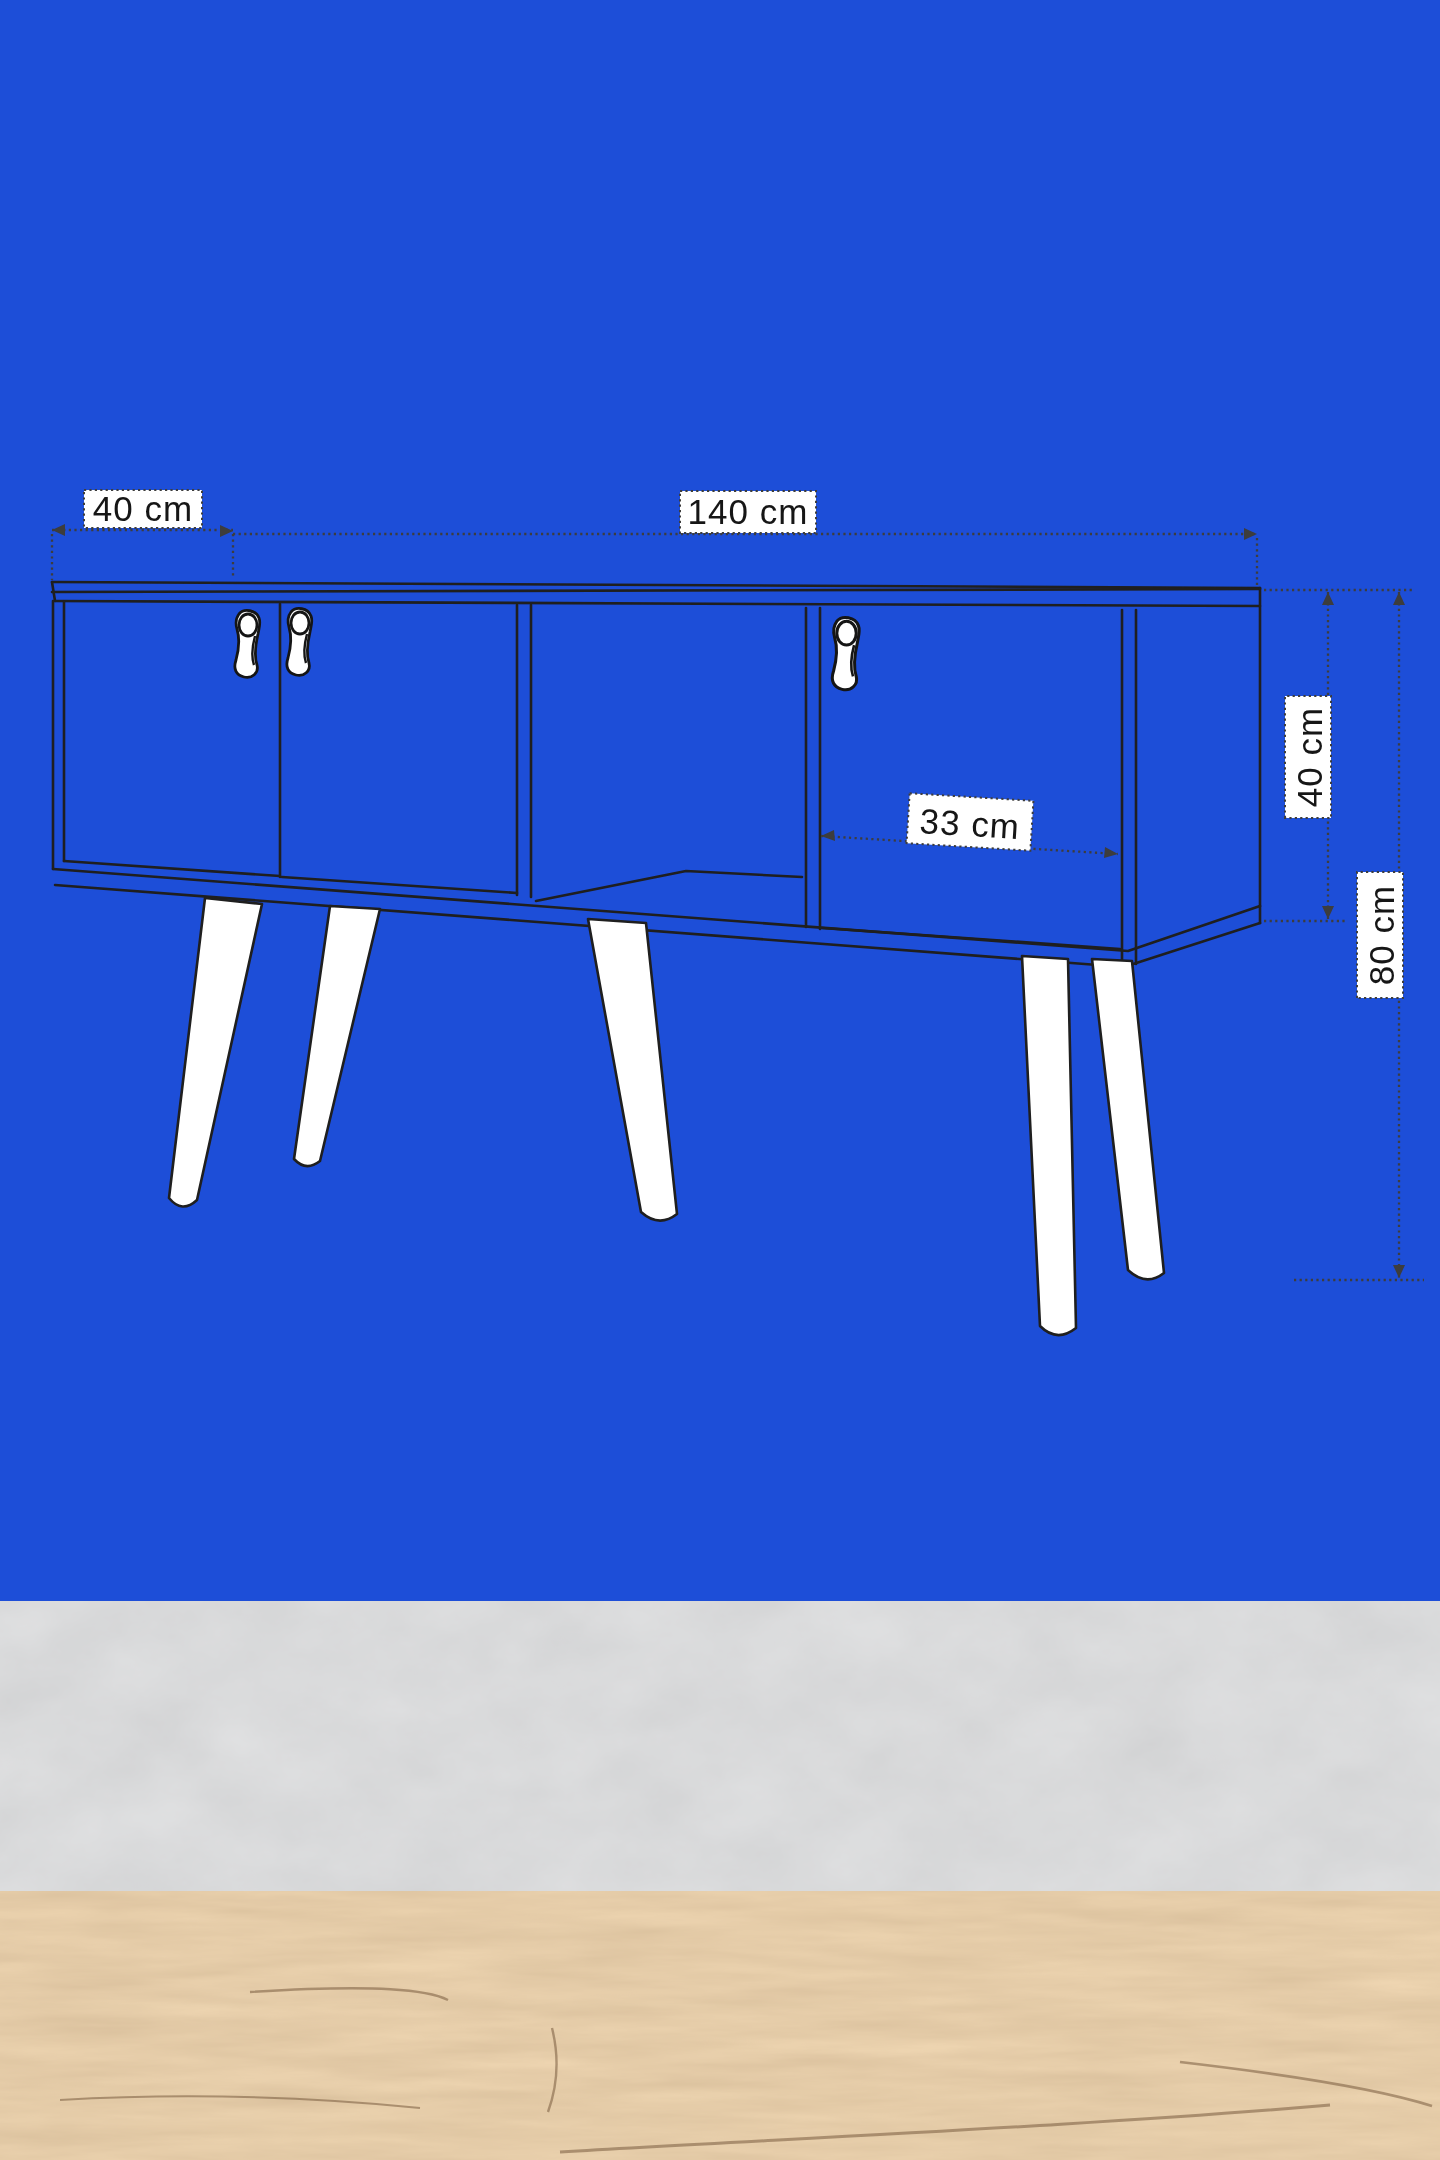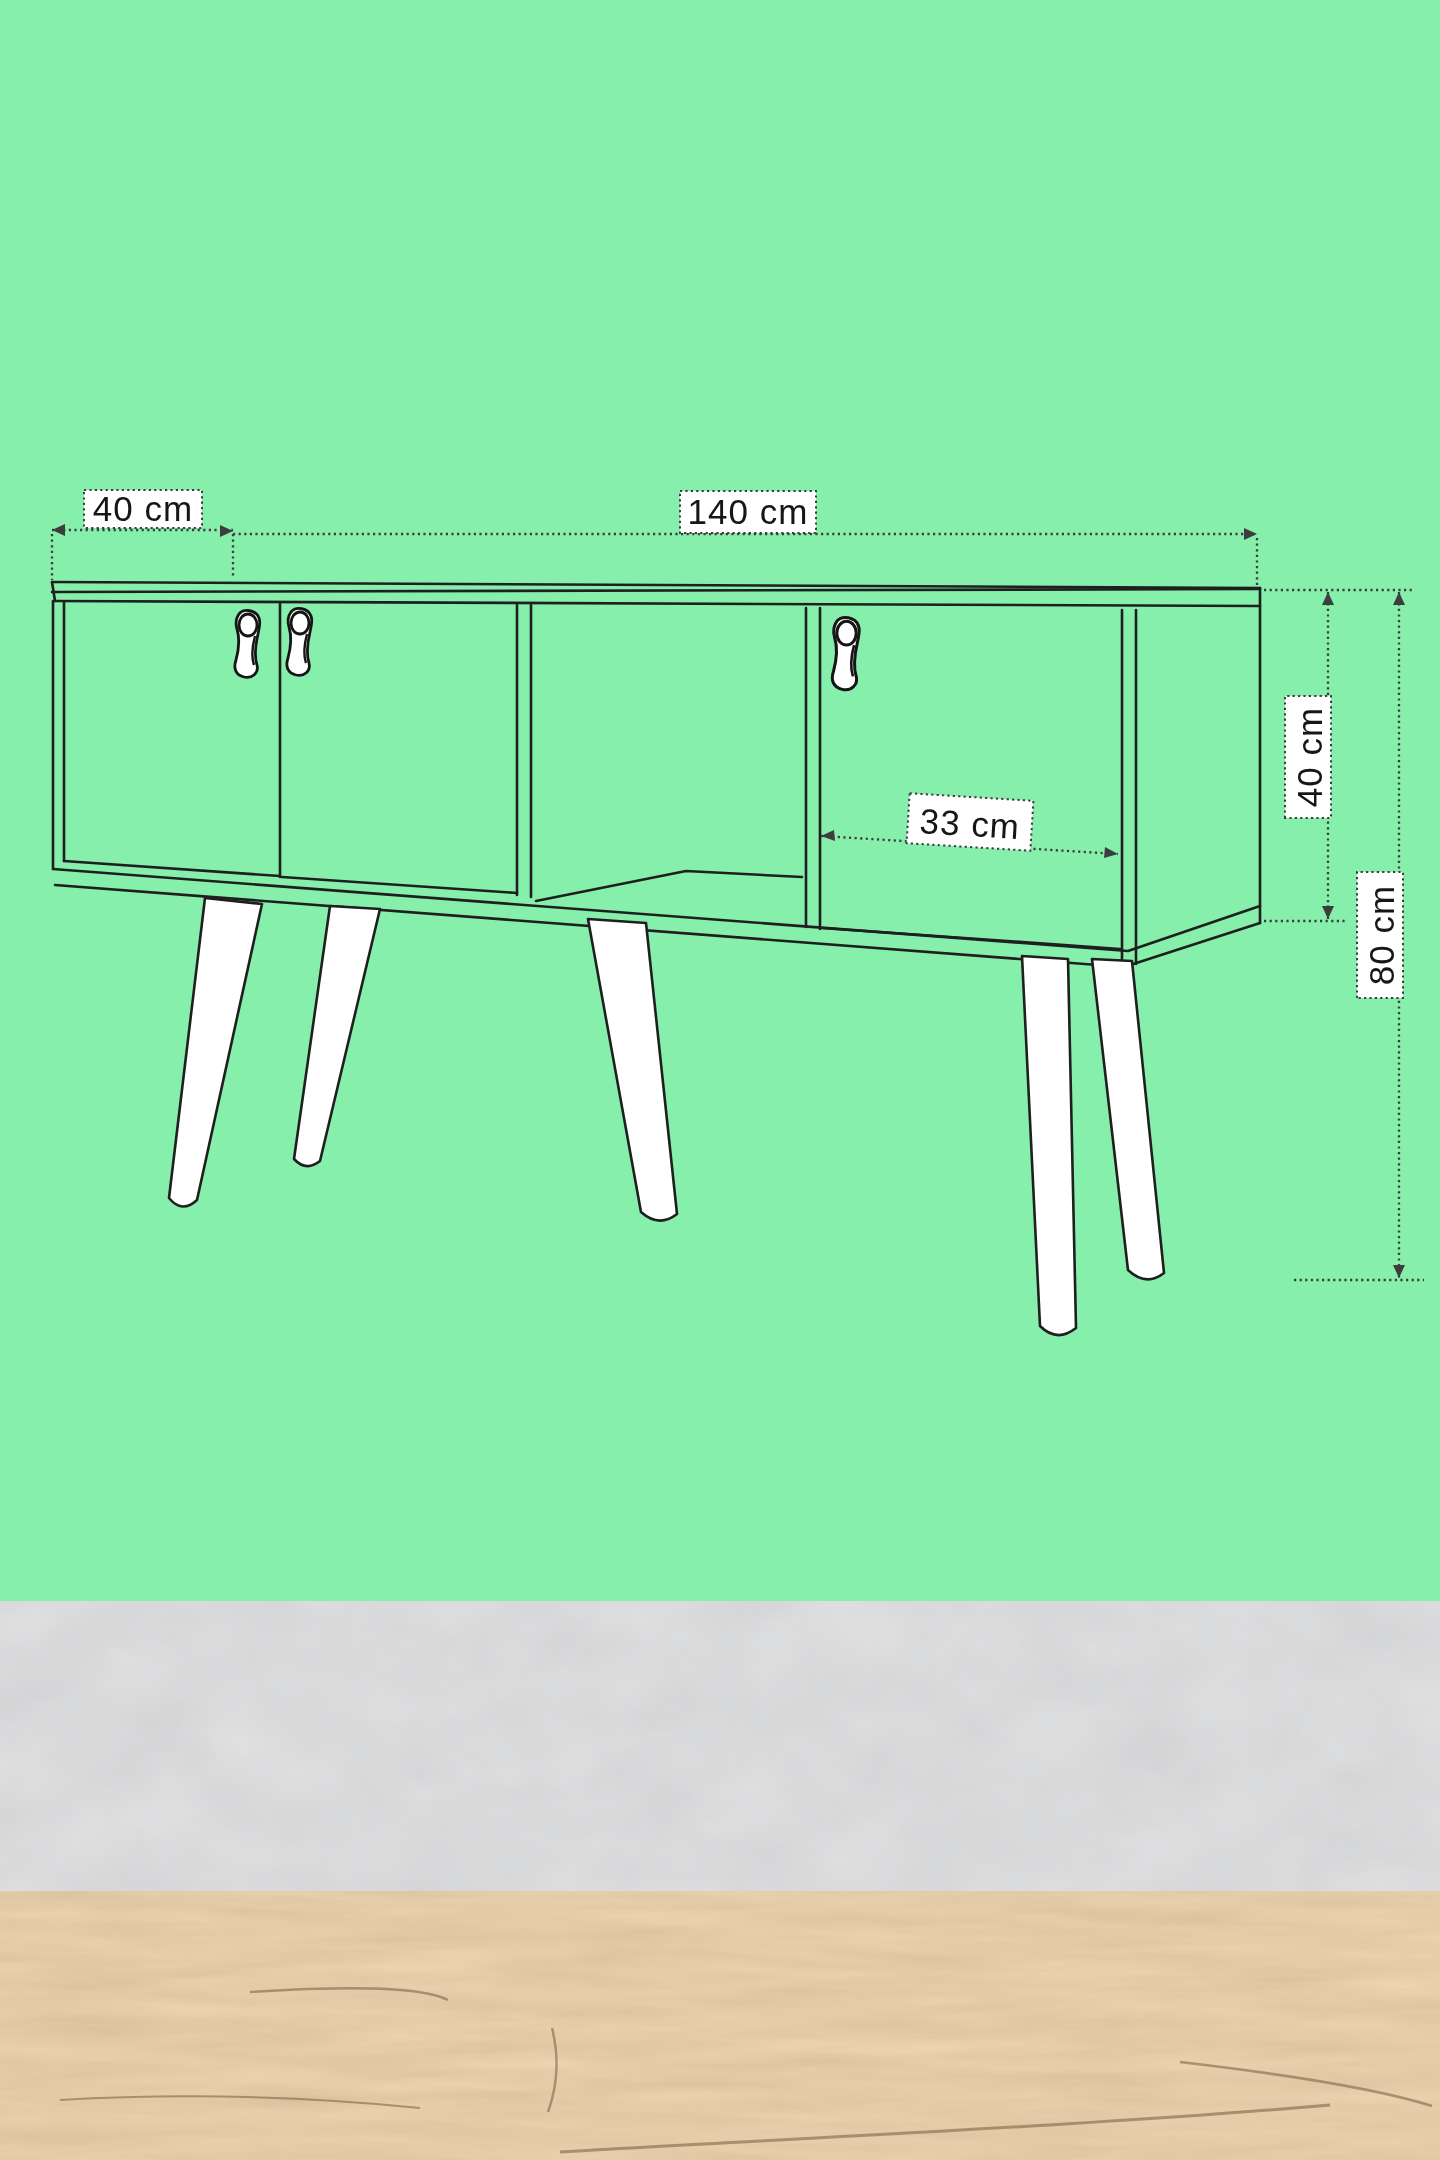--- a/index.html
+++ b/index.html
@@ -1,16 +1,16 @@
 <!DOCTYPE html>
 <html><head>
 <meta charset="utf-8">
 <style>
   html,body{margin:0;padding:0;background:#ffffff;}
-  .page{position:relative;width:1440px;height:2160px;background:#86efac;overflow:hidden;
+  .page{position:relative;width:1440px;height:2160px;background:#1d4ed8;overflow:hidden;
         font-family:"Liberation Sans", sans-serif;}
   svg{display:block;}
   .dimtext{font-family:"Liberation Sans", sans-serif;font-size:35px;fill:#161616;letter-spacing:1px;}
   .outline{stroke:#1f1f1f;stroke-width:2.6;fill:none;stroke-linecap:round;stroke-linejoin:round;}
   .leg{stroke:#1f1f1f;stroke-width:2.6;fill:#ffffff;stroke-linejoin:round;}
   .handle-outer{stroke:#151515;stroke-width:2.8;fill:#ffffff;stroke-linejoin:round;}
   .handle-hole{stroke:#151515;stroke-width:2.8;fill:#ffffff;}
   .handle-fold{stroke:#151515;stroke-width:2.4;fill:none;}
   .dim{stroke:#3d3d3d;stroke-width:2.3;fill:none;stroke-dasharray:2.2 3.4;}
   .dimbox{stroke:#3d3d3d;stroke-width:2;fill:#ffffff;stroke-dasharray:2.2 3.2;}

